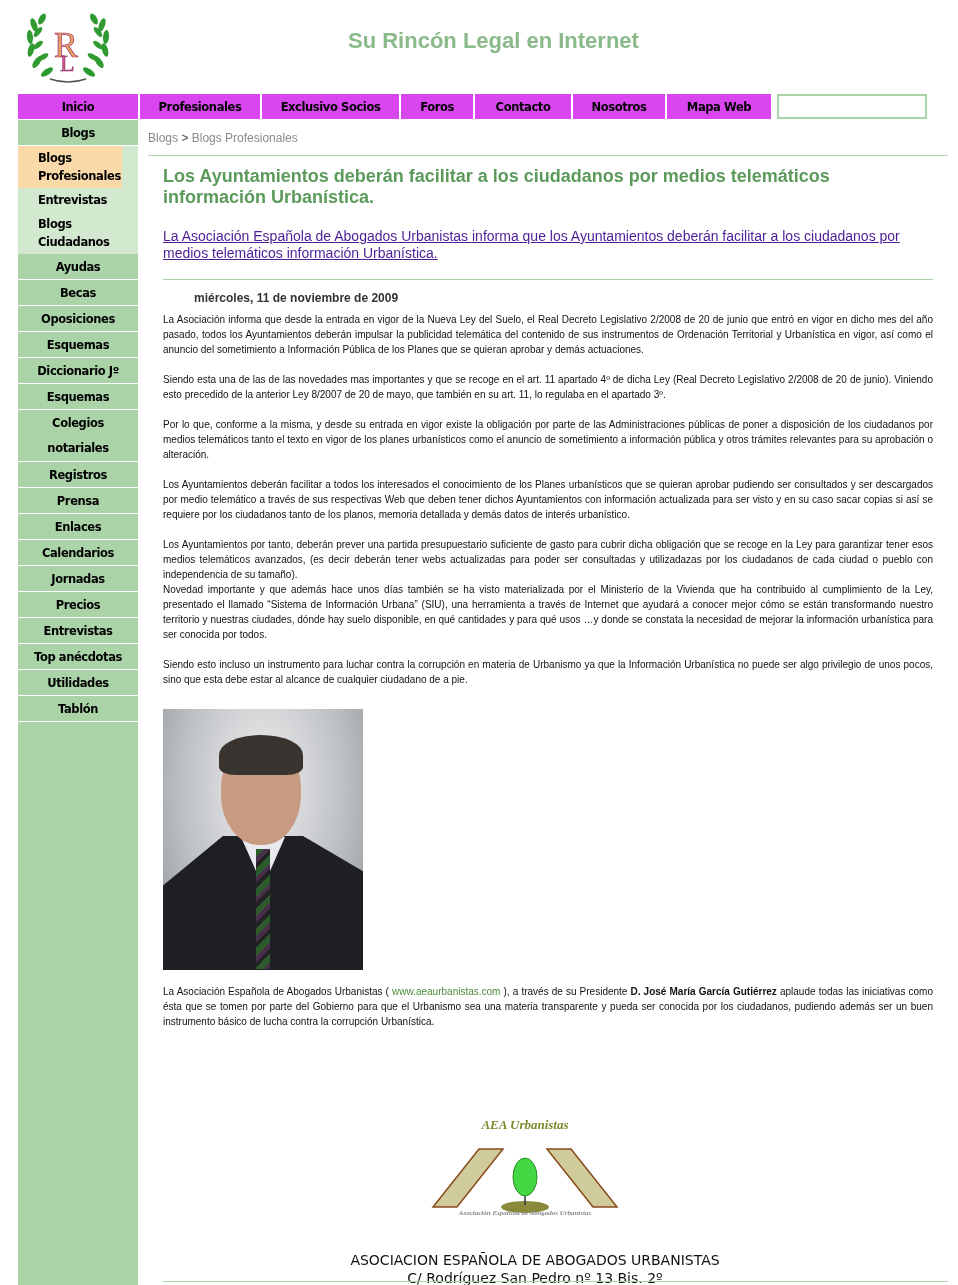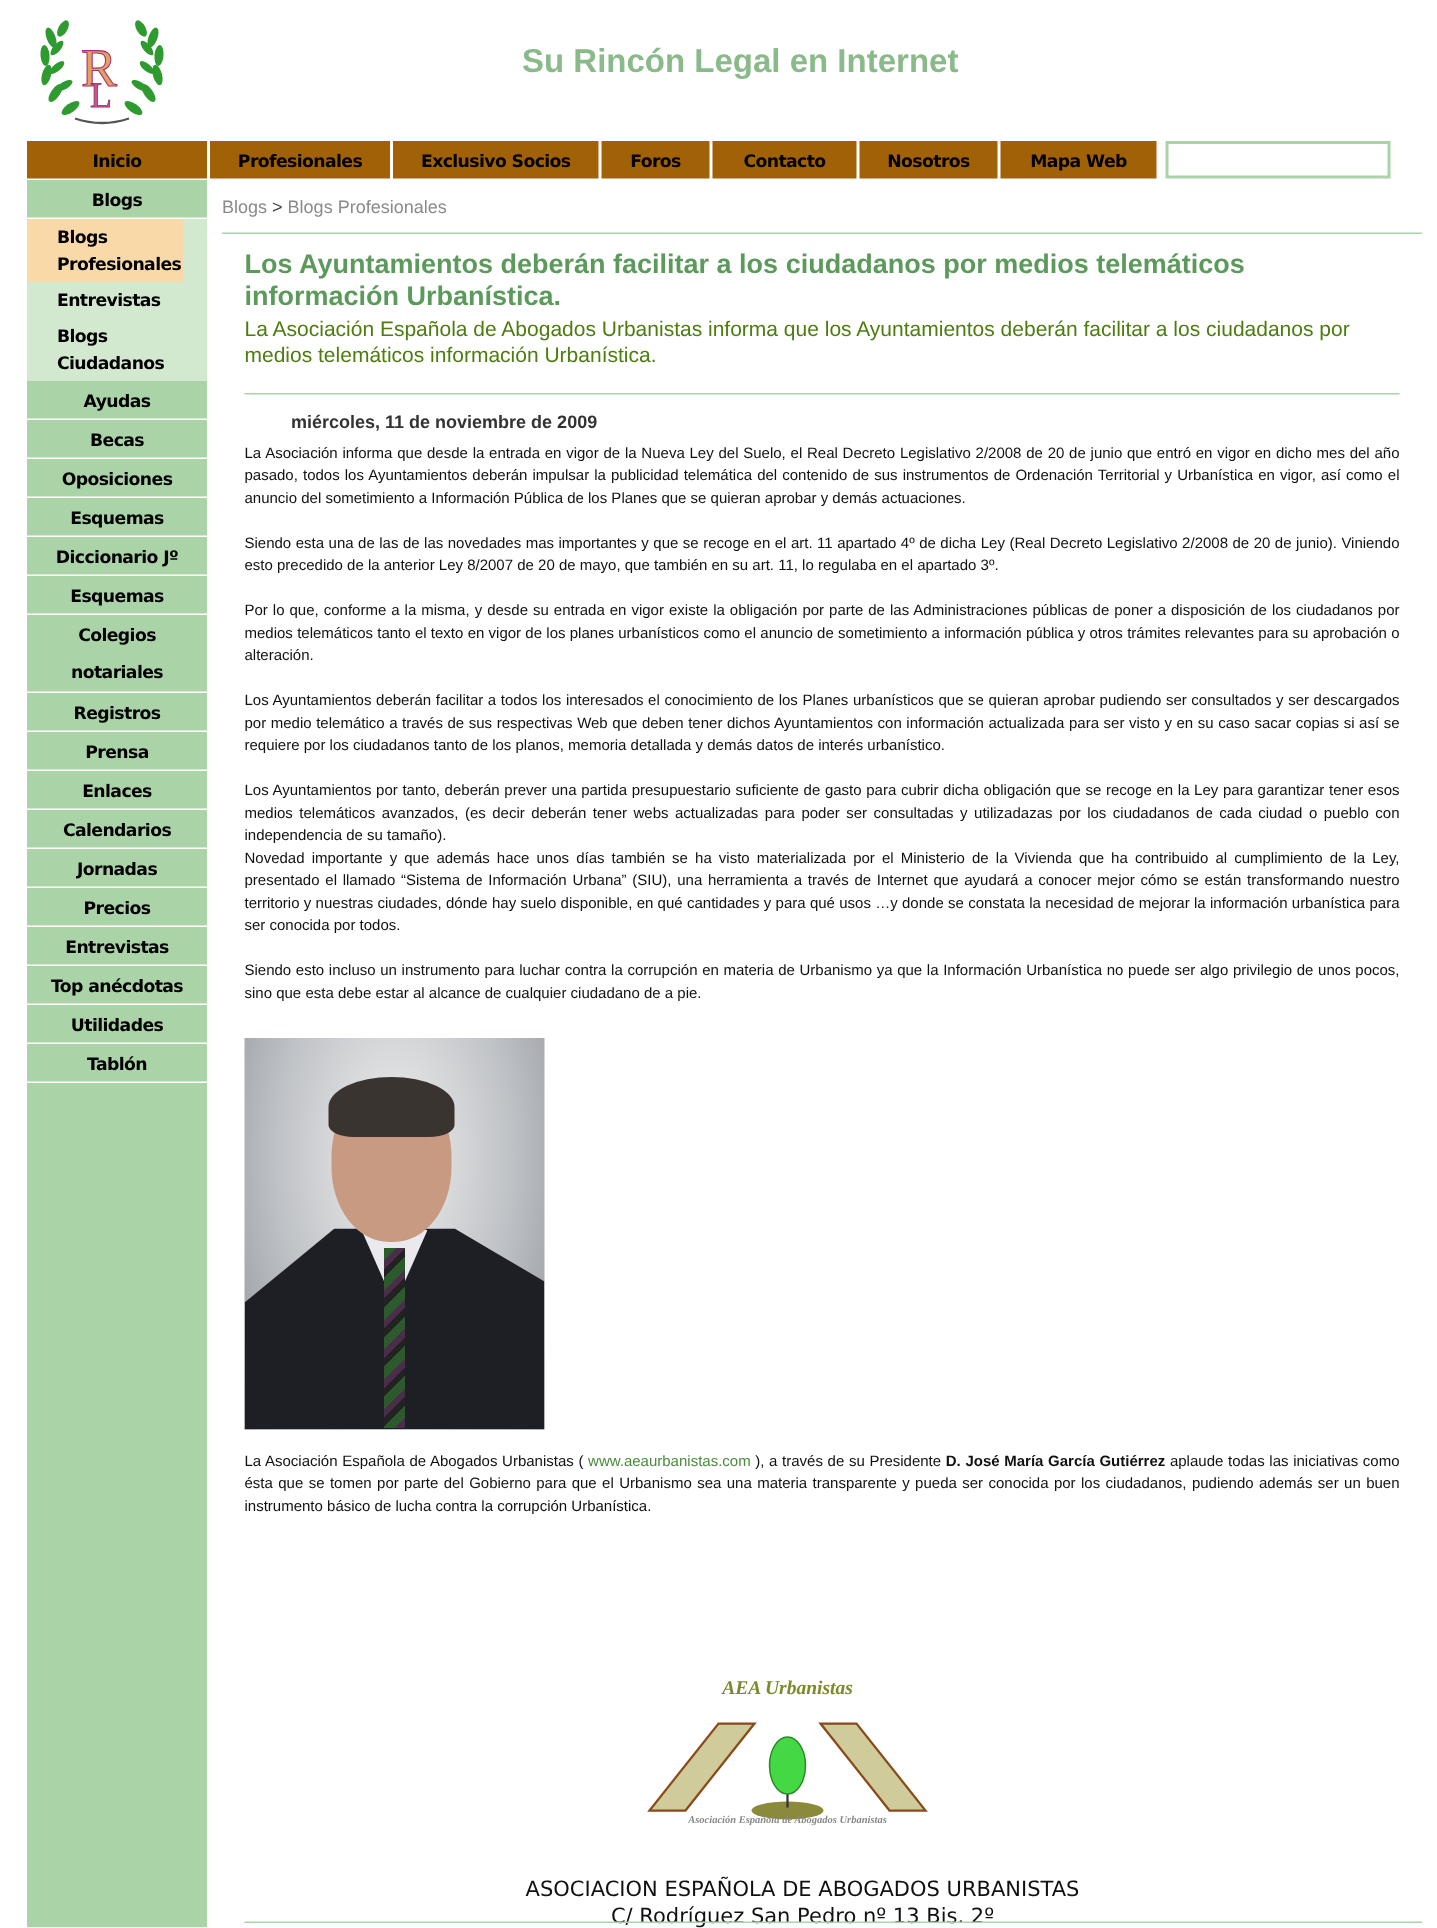--- a/index.html
+++ b/index.html
@@ -3,40 +3,40 @@
 <meta charset="utf-8">
 <style>
   * { box-sizing: border-box; margin: 0; padding: 0; }
   html, body { width: 958px; height: 1285px; background: #ffffff; overflow: hidden; }
   body { font-family: "Liberation Sans", sans-serif; color: #000; position: relative; }
 
   .logo { position: absolute; left: 20px; top: 5px; width: 96px; height: 80px; }
   .site-title { position: absolute; left: 348px; top: 28px; font-size: 22px; font-weight: bold; color: #8ab98a; font-family: "Liberation Sans", sans-serif; }
 
   .topnav { position: absolute; left: 18px; top: 94px; height: 25px; display: flex; }
-  .topnav .nav-item { background: #a16207; height: 25px; display: flex; align-items: center; justify-content: center;
+  .topnav .nav-item { background: #d946ef; height: 25px; display: flex; align-items: center; justify-content: center;
     font-family: "DejaVu Sans", sans-serif; font-size: 11.5px; font-weight: bold; color: #000; margin-right: 2px; letter-spacing: -0.4px; cursor: pointer; }
   .search-box { position: absolute; left: 777px; top: 94px; width: 150px; height: 25px; border: 2px solid #aad3a8; background: #fff; }
 
   .sidebar { position: absolute; left: 18px; top: 120px; width: 120px; height: 1165px; background: #aad3a8; }
   .side-item { height: 26px; display: flex; align-items: center; justify-content: center; font-family: "DejaVu Sans", sans-serif;
     font-size: 11.5px; font-weight: bold; color: #000; border-bottom: 1px solid #fff; letter-spacing: -0.4px; cursor: pointer; text-align: center; }
   .side-item.two-line { height: 52px; line-height: 25px; flex-direction: column; }
   .side-sub { background: #d2e8cf; }
   .side-sub .sub-item { font-family: "DejaVu Sans", sans-serif; font-size: 11.5px; font-weight: bold; padding-left: 20px; line-height: 18px; letter-spacing: -0.4px; cursor: pointer; }
   .side-sub .sub-item.active { background: #f9d9a8; padding-top: 3px; padding-bottom: 3px; }
   .side-sub .sub-item.plain { padding-top: 3px; padding-bottom: 3px; }
 
   .breadcrumb { position: absolute; left: 148px; top: 131px; font-size: 12px; color: #8a8a8a; }
   .breadcrumb .sep { color: #444; }
   .rule1 { position: absolute; left: 148px; top: 155px; width: 800px; height: 1px; background: #aad3a8; }
 
   .main { position: absolute; left: 163px; top: 166px; width: 770px; }
   .headline { font-size: 18px; font-weight: bold; color: #5c9a5c; line-height: 21px; }
-  .summary { font-size: 14px; line-height: 17px; margin-top: 3px; color: #4d7c0f; }
+  .summary { font-size: 14px; line-height: 17px; margin-top: 20px; color: #4c1d95; text-decoration: underline; }
   .rule2 { height: 1px; background: #aad3a8; margin-top: 17px; }
   .date { font-size: 12px; font-weight: bold; color: #333; margin-top: 11px; padding-left: 31px; }
   .para { font-size: 10px; line-height: 15px; text-align: justify; color: #111; }
   .para + .para { margin-top: 15px; }
   .para.tight { margin-top: 0 !important; }
   .photo { width: 200px; height: 261px; margin-top: 22px; margin-bottom: 14px;
     background: radial-gradient(ellipse at 50% 30%, #f0f0f0 0%, #bfc2c6 55%, #8e9196 100%); position: relative; overflow: hidden; }
   .photo .head { position: absolute; left: 58px; top: 32px; width: 80px; height: 104px; border-radius: 45% 45% 48% 48%; background: #c99a82; }
   .photo .hair { position: absolute; left: 56px; top: 26px; width: 84px; height: 40px; border-radius: 50% 50% 20% 20%; background: #3a3430; }
   .photo .suit { position: absolute; left: 0; top: 120px; width: 200px; height: 141px; background: #1e1f24; clip-path: polygon(0 40%, 30% 5%, 70% 5%, 100% 30%, 100% 100%, 0 100%); }

